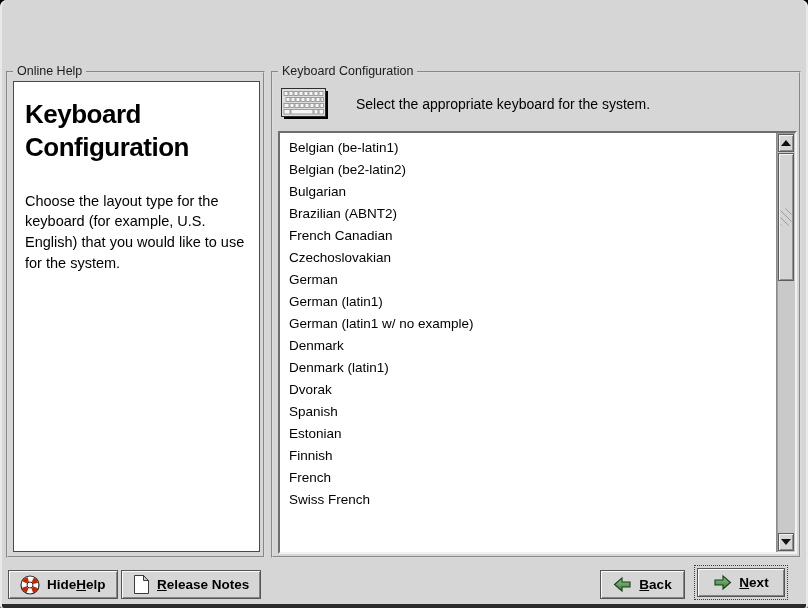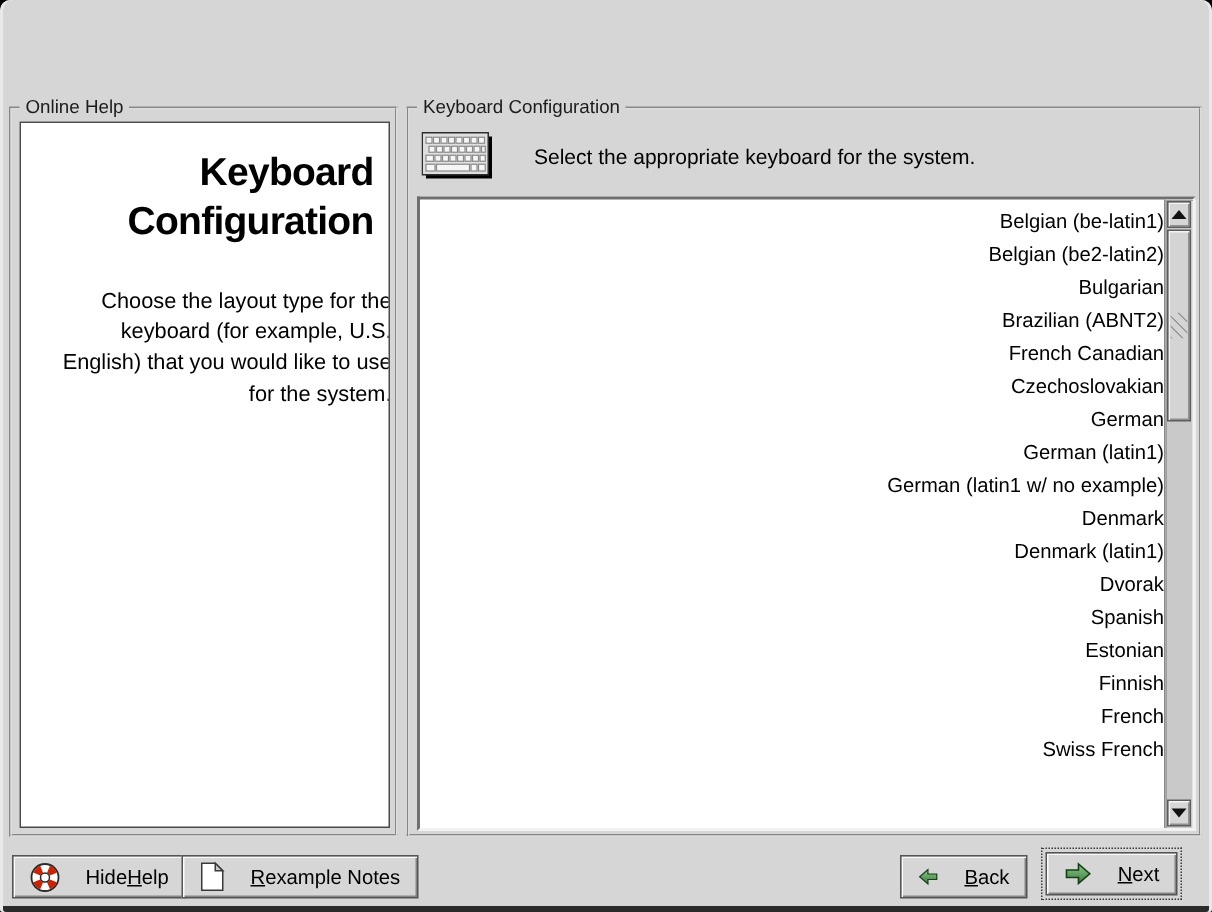--- a/index.html
+++ b/index.html
@@ -18,21 +18,21 @@
     position:absolute; left:0; top:0; right:0; height:47px;
     background:#9e0101; border-bottom:3px solid #000;
   }
   .header::before { content:""; position:absolute; left:0; right:0; top:0; height:2px; background:rgba(160,90,80,.55); }
   .logo-badge { position:absolute; left:0; top:0; width:57px; height:47px; background:#bf0402; }
   .logo { position:absolute; left:2px; top:1px; width:64px; height:64px; z-index:5; }
   .brand { position:absolute; right:15px; top:3px; color:#fff; font-size:34px; letter-spacing:-1px; line-height:42px; }
   .brand .b { font-weight:bold; }
 
   
-  .frame { position:absolute; border:2px groove #dcdcdc;text-align:right; }
+  .frame { position:absolute; border:2px groove #dcdcdc; }
   .frame-label {
     position:absolute; top:-9px; left:5px; background:#d6d6d6;
     padding:0 4px; font-size:12.5px; color:#1c1c1c; white-space:nowrap;
   }
   .help-frame { left:6px; top:71px; width:259px; height:487px; }
   .main-frame { left:271px; top:71px; width:530px; height:487px; }
 
   
   .help-white {
     position:absolute; left:5px; top:8px; right:3px; bottom:4px;
@@ -61,24 +61,24 @@
   .sb-up .tri { border-left:5px solid transparent; border-right:5px solid transparent; border-bottom:6px solid #111; }
   .sb-down .tri { border-left:5px solid transparent; border-right:5px solid transparent; border-top:6px solid #111; }
   .sb-thumb { position:absolute; left:1px; right:1px; top:20px; height:128px; background:#d4d4d4; border:1px solid #5c5c5c; box-shadow:inset 1px 1px 0 #f4f4f4, inset -1px -1px 0 #8f8f8f; }
   .sb-thumb::after {
     content:""; position:absolute; left:50%; top:50%; width:11px; height:17px; transform:translate(-50%,-50%);
     background:repeating-linear-gradient(45deg,#9a9a9a 0 1px,transparent 1px 5px);
   }
 
   
   .btn {
-    position:absolute; top:570px; height:29px; display:flex; align-items:center; justify-content:center; gap:17px;
+    position:absolute; top:570px; height:29px; display:flex; align-items:center; justify-content:center; gap:7px;
     background:#d6d6d6; border:1px solid #545454; padding:0 11px;
     box-shadow:inset 1px 1px 0 #fbfbfb, inset -1px -1px 0 #858585;
-    font-size:13.5px; color:#000; cursor:default; white-space:nowrap;
+    font-size:13.5px; color:#000; cursor:default; white-space:nowrap;font-weight:bold;
   }
   .btn .m { text-decoration:underline; }
   .btn-hide-help { left:8px; }
   .btn-release-notes { left:121px; }
   .btn-back { left:600px; width:85px; }
   .next-focus { position:absolute; left:694px; top:565px; border:1px dotted #3a3a3a; padding:2px; }
   .btn-next { position:relative; top:0; left:0; width:88px; }
   .btn-label-group { display:flex; }
 </style>
 </head>
@@ -182,21 +182,21 @@
   </div>
 
   <div class="btn btn-release-notes">
     <svg width="17" height="21" viewBox="0 0 17 21">
       <path d="M1.5 1.5 h9 l5 5 v13 h-14 z" fill="#fff" stroke="#3a3a3a"></path>
       <path d="M10.5 1.5 l5 5 h-5 z" fill="#c9c9c9" stroke="#3a3a3a"></path>
     </svg>
     <span class="btn-label-group">
         <span></span>
         <span class="m">R</span>
-        <span>example Notes</span>
+        <span>elease Notes</span>
       </span>
   </div>
 
   <div class="btn btn-back">
     <svg width="19" height="17" viewBox="0 0 19 17">
       <defs>
           <linearGradient id="gl" x1="0" y1="0" x2="0" y2="1">
             <stop offset="0" stop-color="#8cc88c"></stop>
             <stop offset="1" stop-color="#3d7a3d"></stop>
           </linearGradient>

